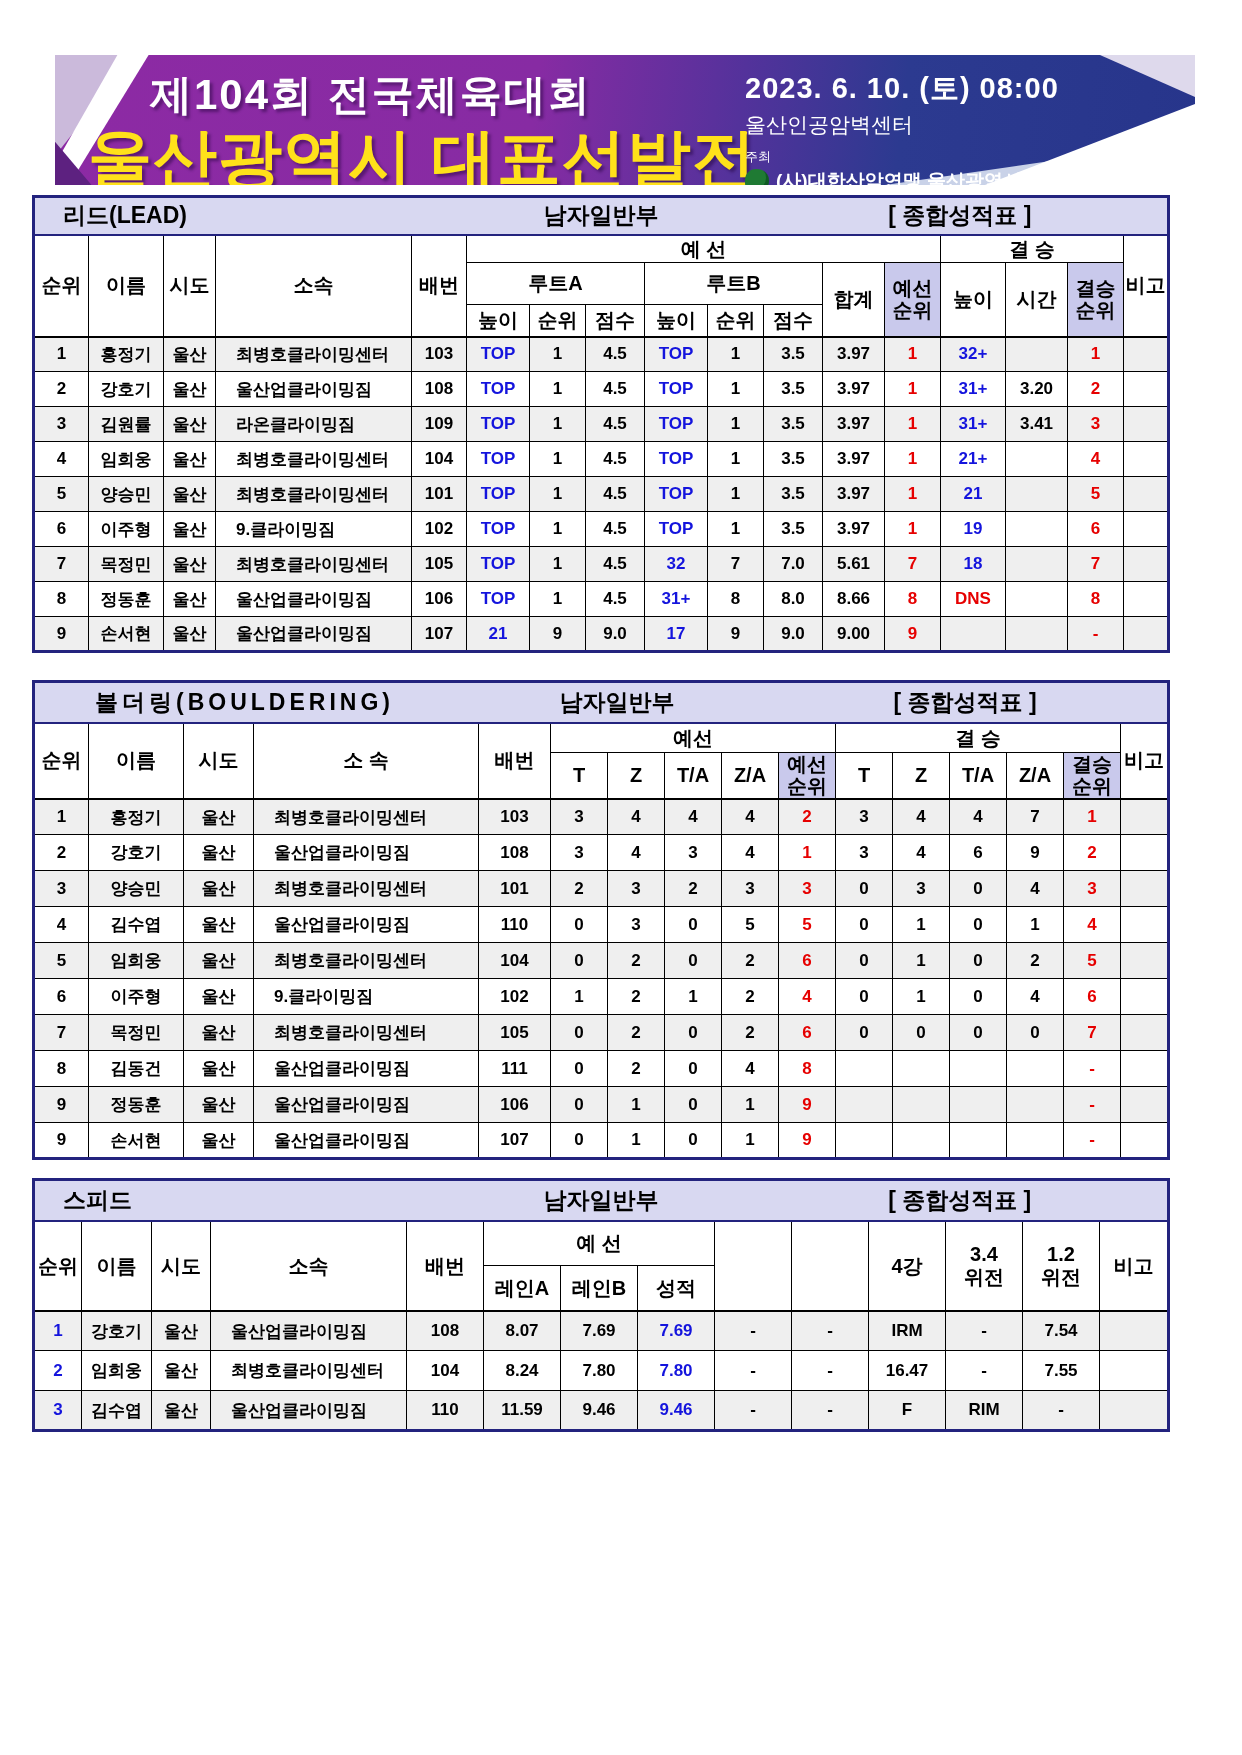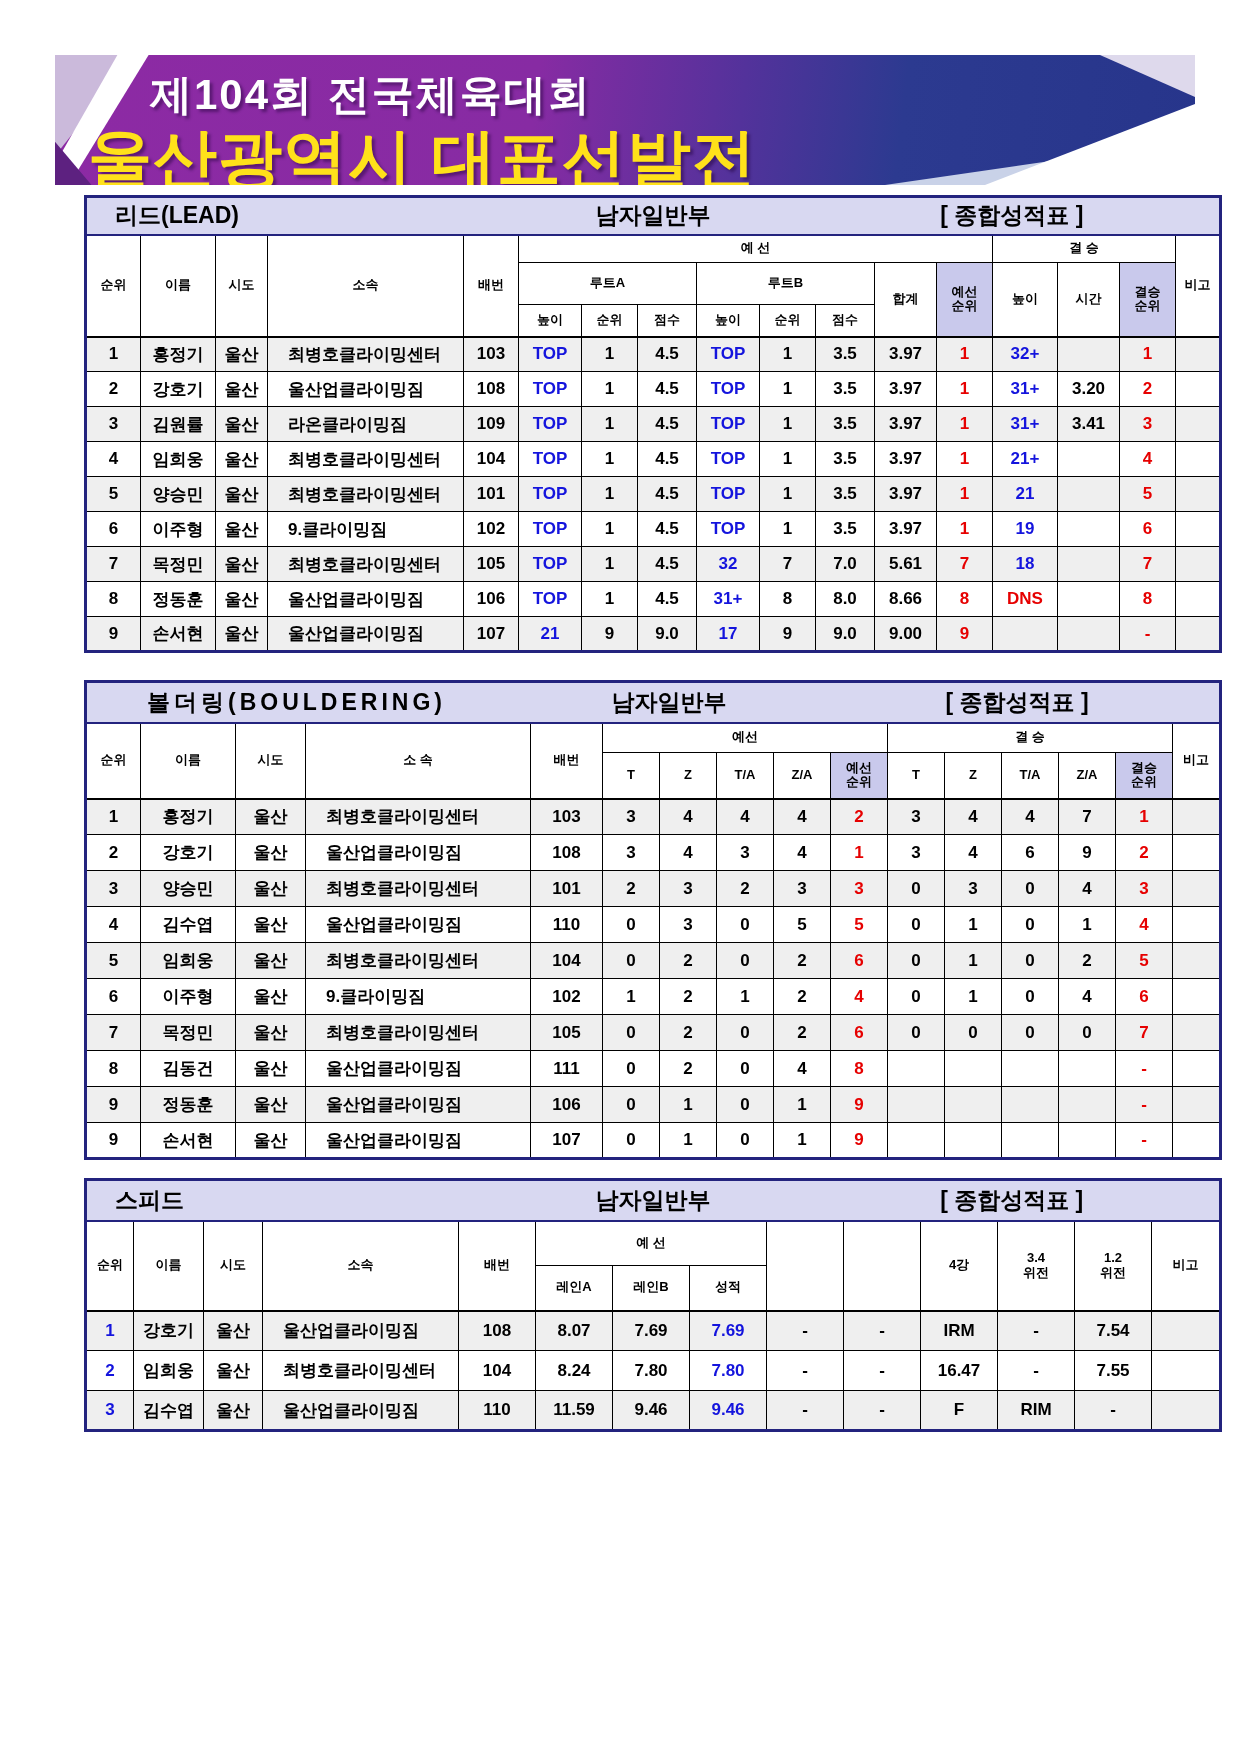--- a/index.html
+++ b/index.html
@@ -25,27 +25,27 @@
             letter-spacing:1px;text-shadow:3px 3px 3px rgba(30,0,55,.45);white-space:nowrap;}
   .b-right{position:absolute;left:690px;top:14px;color:#ffffff;}
   .b-date{font-size:29px;font-weight:800;letter-spacing:1px;}
   .b-venue{font-size:21px;margin-top:2px;}
   .b-hostlabel{font-size:13px;margin-top:9px;}
   .b-hostrow{display:flex;align-items:center;gap:7px;margin-top:2px;font-size:19px;font-weight:800;}
   .b-logo{width:24px;height:24px;background:#1f7a33;border-radius:48% 52% 55% 45%;
           box-shadow:inset -3px -3px 0 rgba(0,60,20,.5);flex:0 0 auto;}
   
   table.scoretable{
-    margin-left:84px;width:1135px;border-collapse:collapse;table-layout:fixed;
+    margin-left:32px;width:1135px;border-collapse:collapse;table-layout:fixed;
     border:3px solid #23237e;
   }
   .scoretable th,.scoretable td{
     border:1px solid #000;text-align:center;vertical-align:middle;padding:0;overflow:hidden;
   }
-  .scoretable th{font-weight:700;font-size:13px;background:#fff;white-space:pre-line;line-height:1.12;}
+  .scoretable th{font-weight:700;font-size:20px;background:#fff;white-space:pre-line;line-height:1.12;}
   .scoretable th.hl{background:#c9c9ec;}
   .scoretable td{font-size:17px;font-weight:600;}
   .scoretable td.left{text-align:left;padding-left:20px;}
   .scoretable thead{border-bottom:2px solid #000;}
   .blue{color:#1414dd;}
   .red{color:#e60000;}
   tr.odd td{background:#efefef;}
   
   tr.trow td{background:#d8d8f1;border-left:none;border-right:none;border-top:none;
              border-bottom:2.5px solid #23237e;}
@@ -69,20 +69,29 @@
 
 <div class="banner">
   <div class="shape sh-tl1"></div>
   <div class="shape sh-tl2"></div>
   <div class="shape sh-tl3"></div>
   <div class="shape sh-tr1"></div>
   <div class="shape sh-br1"></div>
   <div class="shape sh-br2"></div>
   <div class="b-title1">제104회 전국체육대회</div>
   <div class="b-title2">울산광역시 대표선발전</div>
+  <div class="b-right">
+    <div class="b-date">2023. 6. 10. (토) 08:00</div>
+    <div class="b-venue">울산인공암벽센터</div>
+    <div class="b-hostlabel">주최</div>
+    <div class="b-hostrow">
+      <span class="b-logo"></span>
+      <span>(사)대한산악연맹 울산광역시연맹</span>
+    </div>
+  </div>
 </div>
 
 <div class="gap-lead"></div>
 
 <table class="scoretable lead">
   <colgroup>
     <col style="width:55px">
       <col style="width:75px">
       <col style="width:52px">
       <col style="width:196px">

